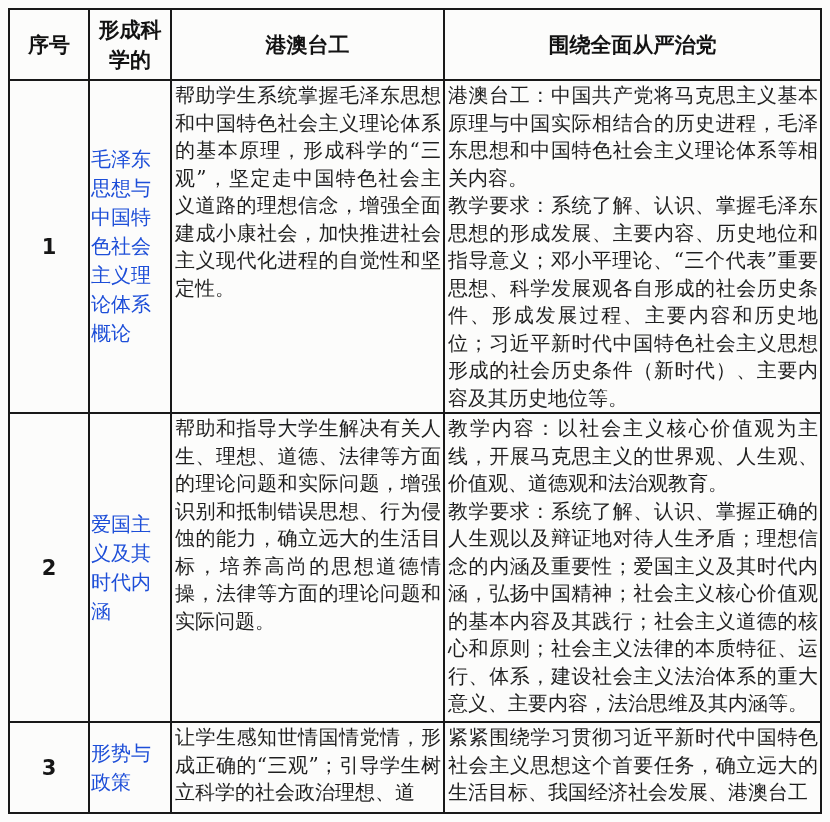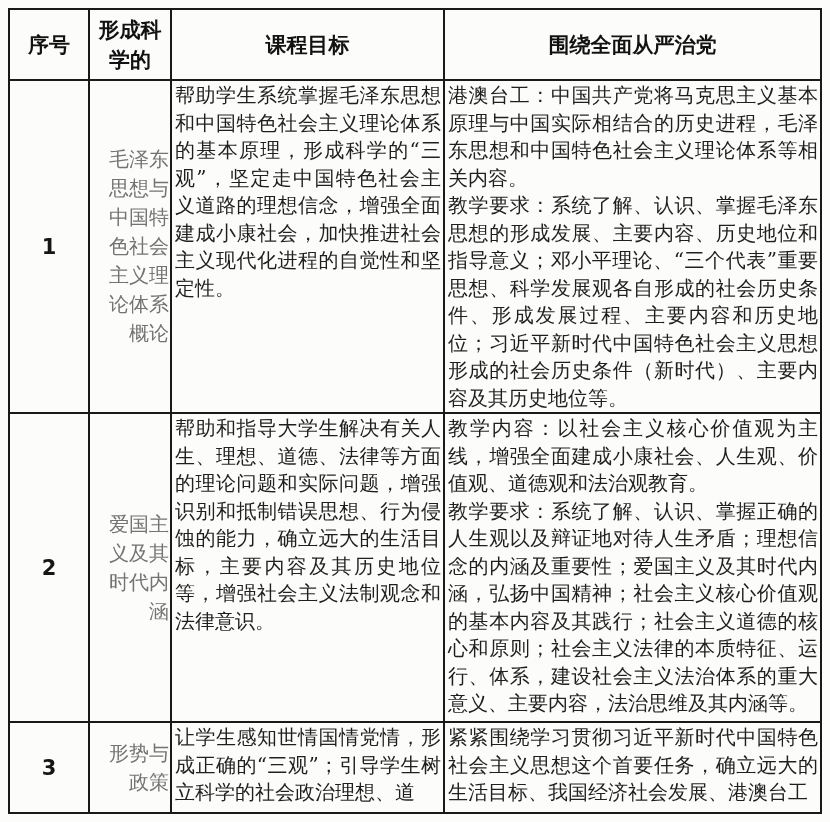--- a/index.html
+++ b/index.html
@@ -49,22 +49,22 @@
     font-weight: bold;
     font-size: 21px;
     color: #161616;
     text-align: center;
     vertical-align: middle;
     padding: 0;
   }
   td.course {
     font-family: "DejaVu Serif", "Liberation Serif", serif;
     font-size: 20px;
-    color: #737373;
-    text-align: right;
+    color: #1d4ed8;
+    text-align: left;
     vertical-align: middle;
     line-height: 29px;
     padding: 0 1px;
   }
   td.obj, td.main {
     font-family: "DejaVu Serif", "Liberation Serif", serif;
     font-size: 20px;
     color: #1f1f1f;
     text-align: justify;
     vertical-align: top;
@@ -91,44 +91,44 @@
     <colgroup>
       <col class="c-no">
       <col class="c-course">
       <col class="c-obj">
       <col class="c-main">
     </colgroup>
     <thead>
       <tr>
         <th class="hdr">序号</th>
         <th class="hdr">形成科学的</th>
-        <th class="hdr">课程目标</th>
+        <th class="hdr">港澳台工</th>
         <th class="hdr">围绕全面从严治党</th>
       </tr>
     </thead>
     <tbody>
       <tr class="r1">
         <td class="num">1</td>
         <td class="course">毛泽东思想与中国特色社会主义理论体系概论</td>
         <td class="obj">
           <p>帮助学生系统掌握毛泽东思想和中国特色社会主义理论体系的基本原理，形成科学的“三观”，坚定走中国特色社会主义道路的理想信念，增强全面建成小康社会，加快推进社会主义现代化进程的自觉性和坚定性。</p>
         </td>
         <td class="main">
           <p>港澳台工：中国共产党将马克思主义基本原理与中国实际相结合的历史进程，毛泽东思想和中国特色社会主义理论体系等相关内容。</p>
           <p>教学要求：系统了解、认识、掌握毛泽东思想的形成发展、主要内容、历史地位和指导意义；邓小平理论、“三个代表”重要思想、科学发展观各自形成的社会历史条件、形成发展过程、主要内容和历史地位；习近平新时代中国特色社会主义思想形成的社会历史条件（新时代）、主要内容及其历史地位等。</p>
         </td>
       </tr>
       <tr class="r2">
         <td class="num">2</td>
         <td class="course">爱国主义及其时代内涵</td>
         <td class="obj">
-          <p>帮助和指导大学生解决有关人生、理想、道德、法律等方面的理论问题和实际问题，增强识别和抵制错误思想、行为侵蚀的能力，确立远大的生活目标，主要内容及其历史地位等，增强社会主义法制观念和法律意识。</p>
+          <p>帮助和指导大学生解决有关人生、理想、道德、法律等方面的理论问题和实际问题，增强识别和抵制错误思想、行为侵蚀的能力，确立远大的生活目标，培养高尚的思想道德情操，法律等方面的理论问题和实际问题。</p>
         </td>
         <td class="main">
-          <p>教学内容：以社会主义核心价值观为主线，增强全面建成小康社会、人生观、价值观、道德观和法治观教育。</p>
+          <p>教学内容：以社会主义核心价值观为主线，开展马克思主义的世界观、人生观、价值观、道德观和法治观教育。</p>
           <p>教学要求：系统了解、认识、掌握正确的人生观以及辩证地对待人生矛盾；理想信念的内涵及重要性；爱国主义及其时代内涵，弘扬中国精神；社会主义核心价值观的基本内容及其践行；社会主义道德的核心和原则；社会主义法律的本质特征、运行、体系，建设社会主义法治体系的重大意义、主要内容，法治思维及其内涵等。</p>
         </td>
       </tr>
       <tr class="r3">
         <td class="num">3</td>
         <td class="course">形势与政策</td>
         <td class="obj">
           <div class="clip">
             <p>让学生感知世情国情党情，形成正确的“三观”；引导学生树立科学的社会政治理想、道</p>
           </div>

